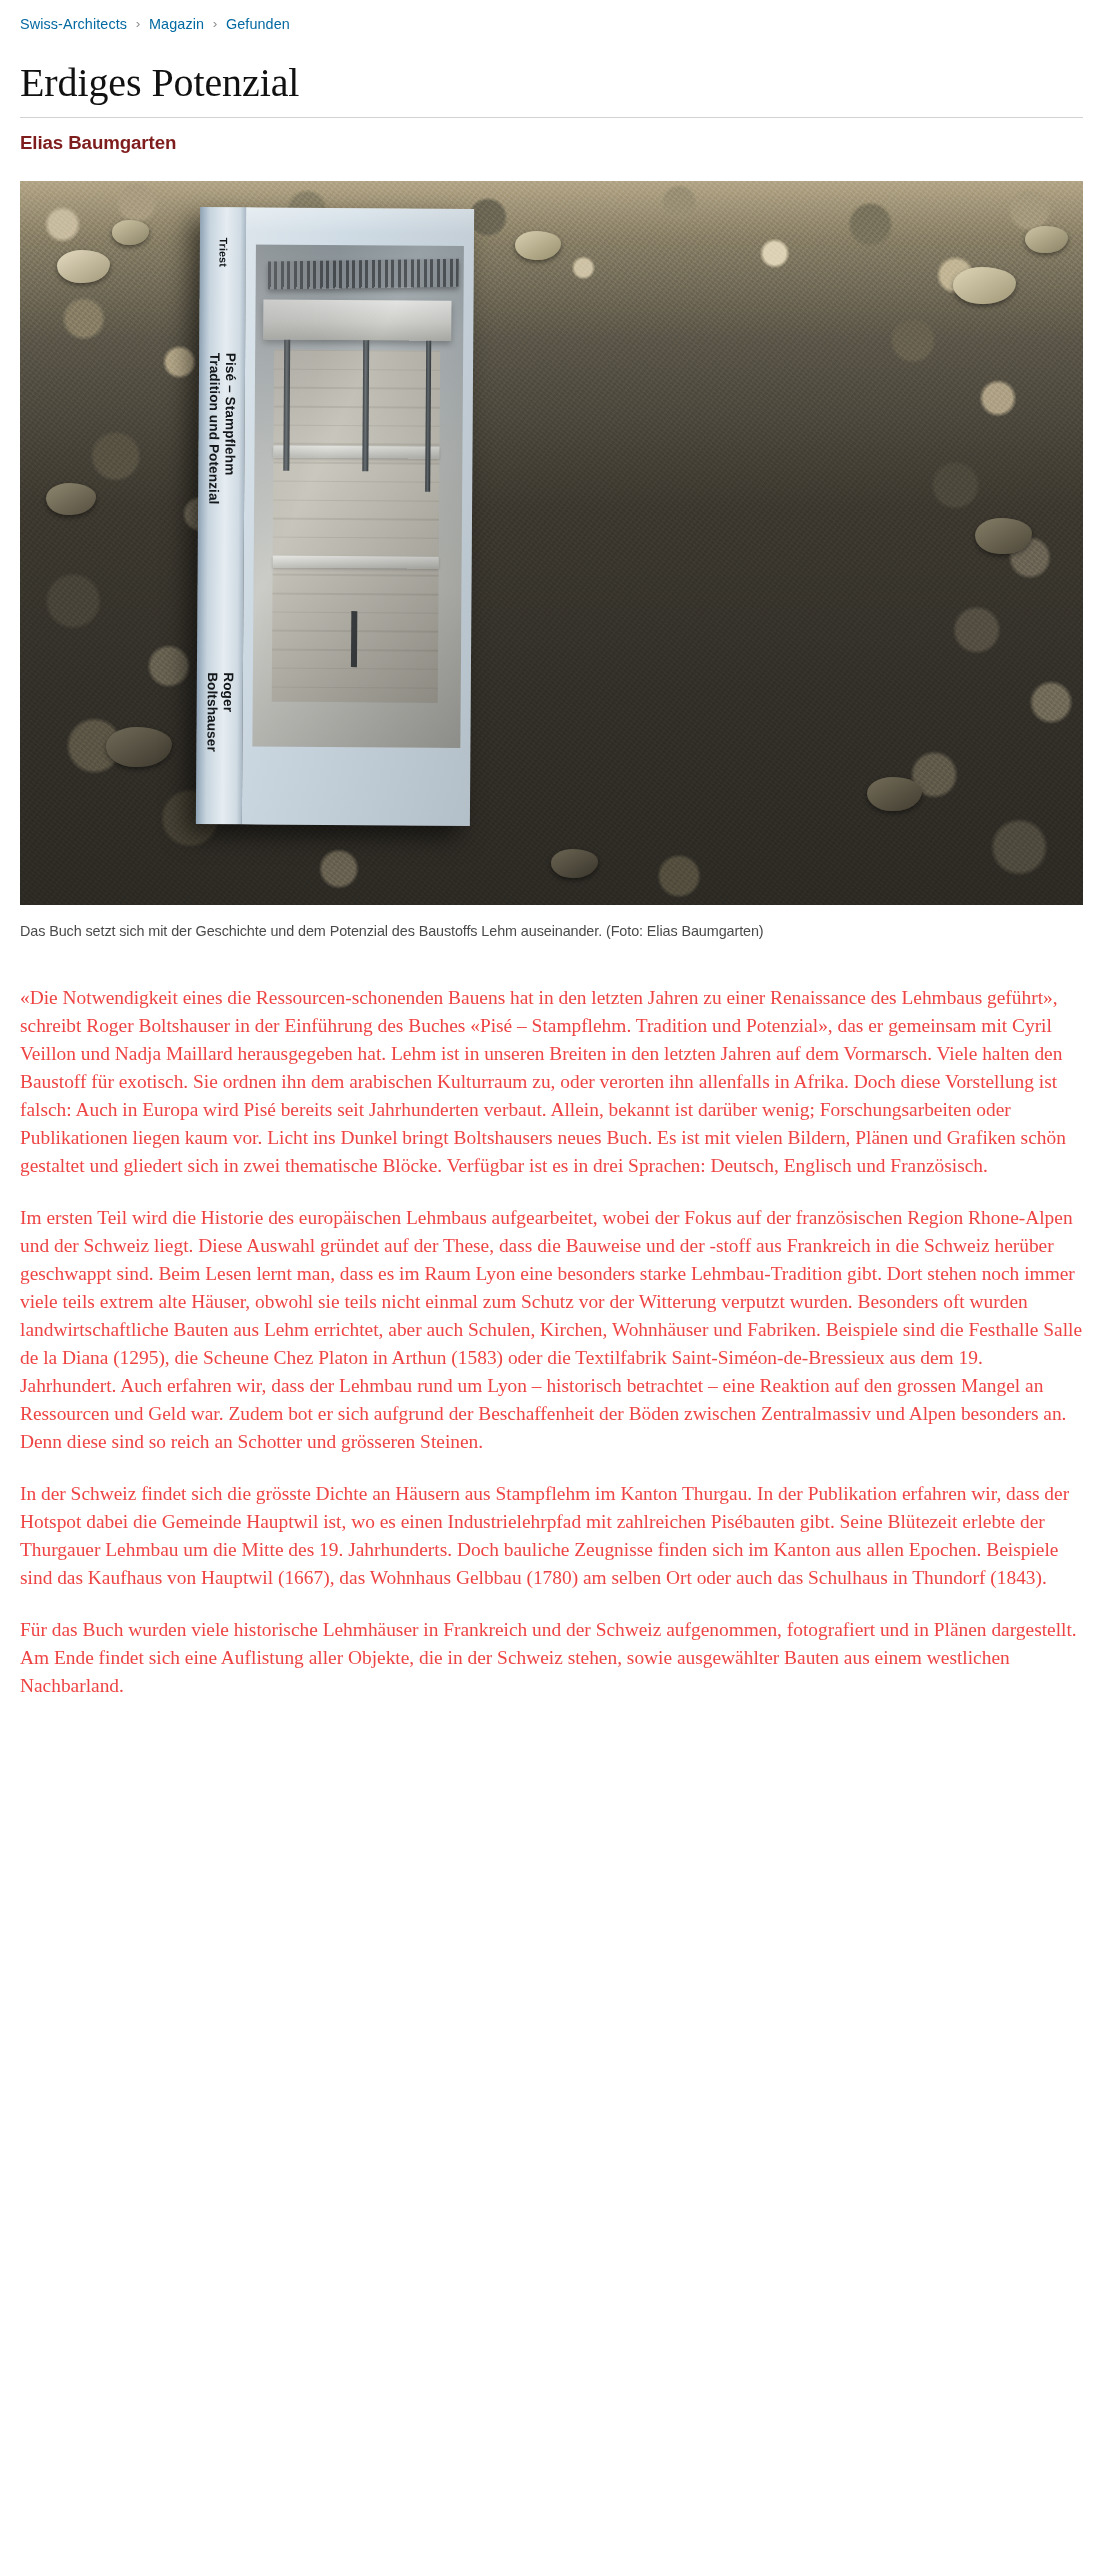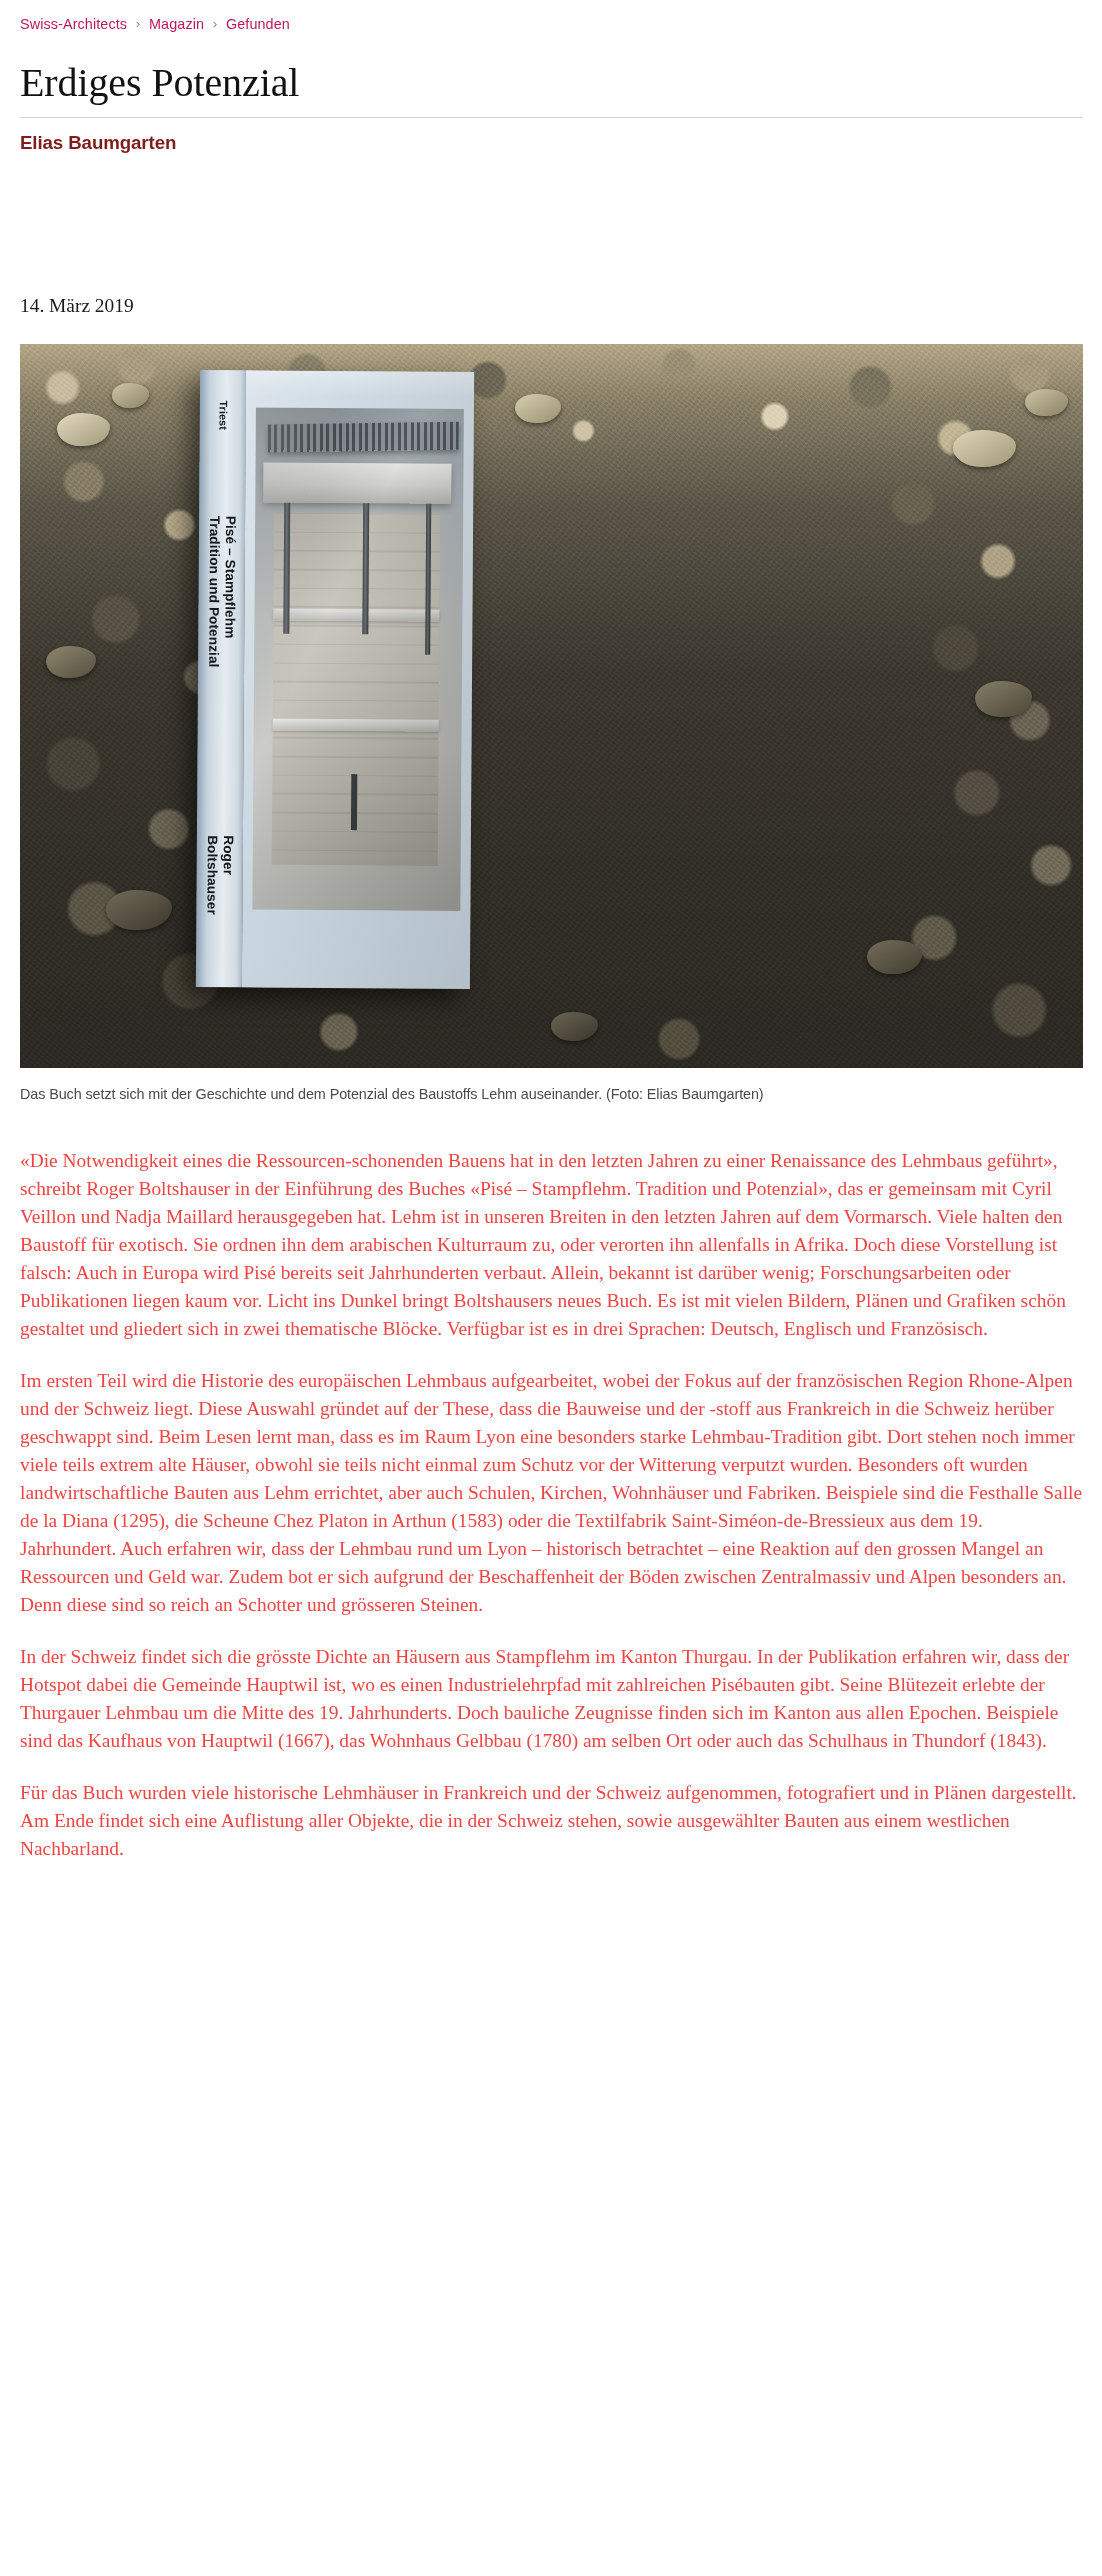--- a/index.html
+++ b/index.html
@@ -25,21 +25,21 @@
     display: flex;
     align-items: center;
     gap: 8.6px;
     padding: 16px 0 0 0;
     font-family: "Liberation Sans", sans-serif;
     font-size: 14.4px;
     color: #5a5a5a;
     letter-spacing: 0.1px;
   }
   .breadcrumb .crumb {
-    color: #be185d;
+    color: #0369a1;
     text-decoration: none;
     white-space: nowrap;
   }
   .breadcrumb .sep {
     color: #8c8c8c;
     font-size: 13.6px;
     line-height: 1;
     user-select: none;
   }
 
@@ -330,21 +330,20 @@
     <span class="sep">›</span>
     <a class="crumb" href="#">Gefunden</a>
   </nav>
 
   <header class="article-header">
     <h1 class="article-title">Erdiges Potenzial</h1>
     <hr class="title-rule">
     <div class="article-author">Elias Baumgarten</div>
   </header>
 
-  <div class="article-date">14. März 2019</div>
 
   <figure class="hero-figure">
     <div class="hero-image">
       <div class="gravel"></div>
       <div class="gravel-grain"></div>
 
       <div class="gravel-stone" style="left:37px;  top:69px;  width:53px; height:33px; background:linear-gradient(150deg,#e3dac0,#a39a7c);"></div>
       <div class="gravel-stone" style="left:92px; top:39px;  width:37px; height:24.4px; background:linear-gradient(150deg,#cfc5a6,#8d8569);"></div>
       <div class="gravel-stone" style="left:495px; top:50px;  width:46px; height:29px; background:linear-gradient(150deg,#d8cfb1,#99906f);"></div>
       <div class="gravel-stone" style="left:933px;top:86px; width:63px; height:37px; background:linear-gradient(150deg,#ded5b7,#a19878);"></div>

